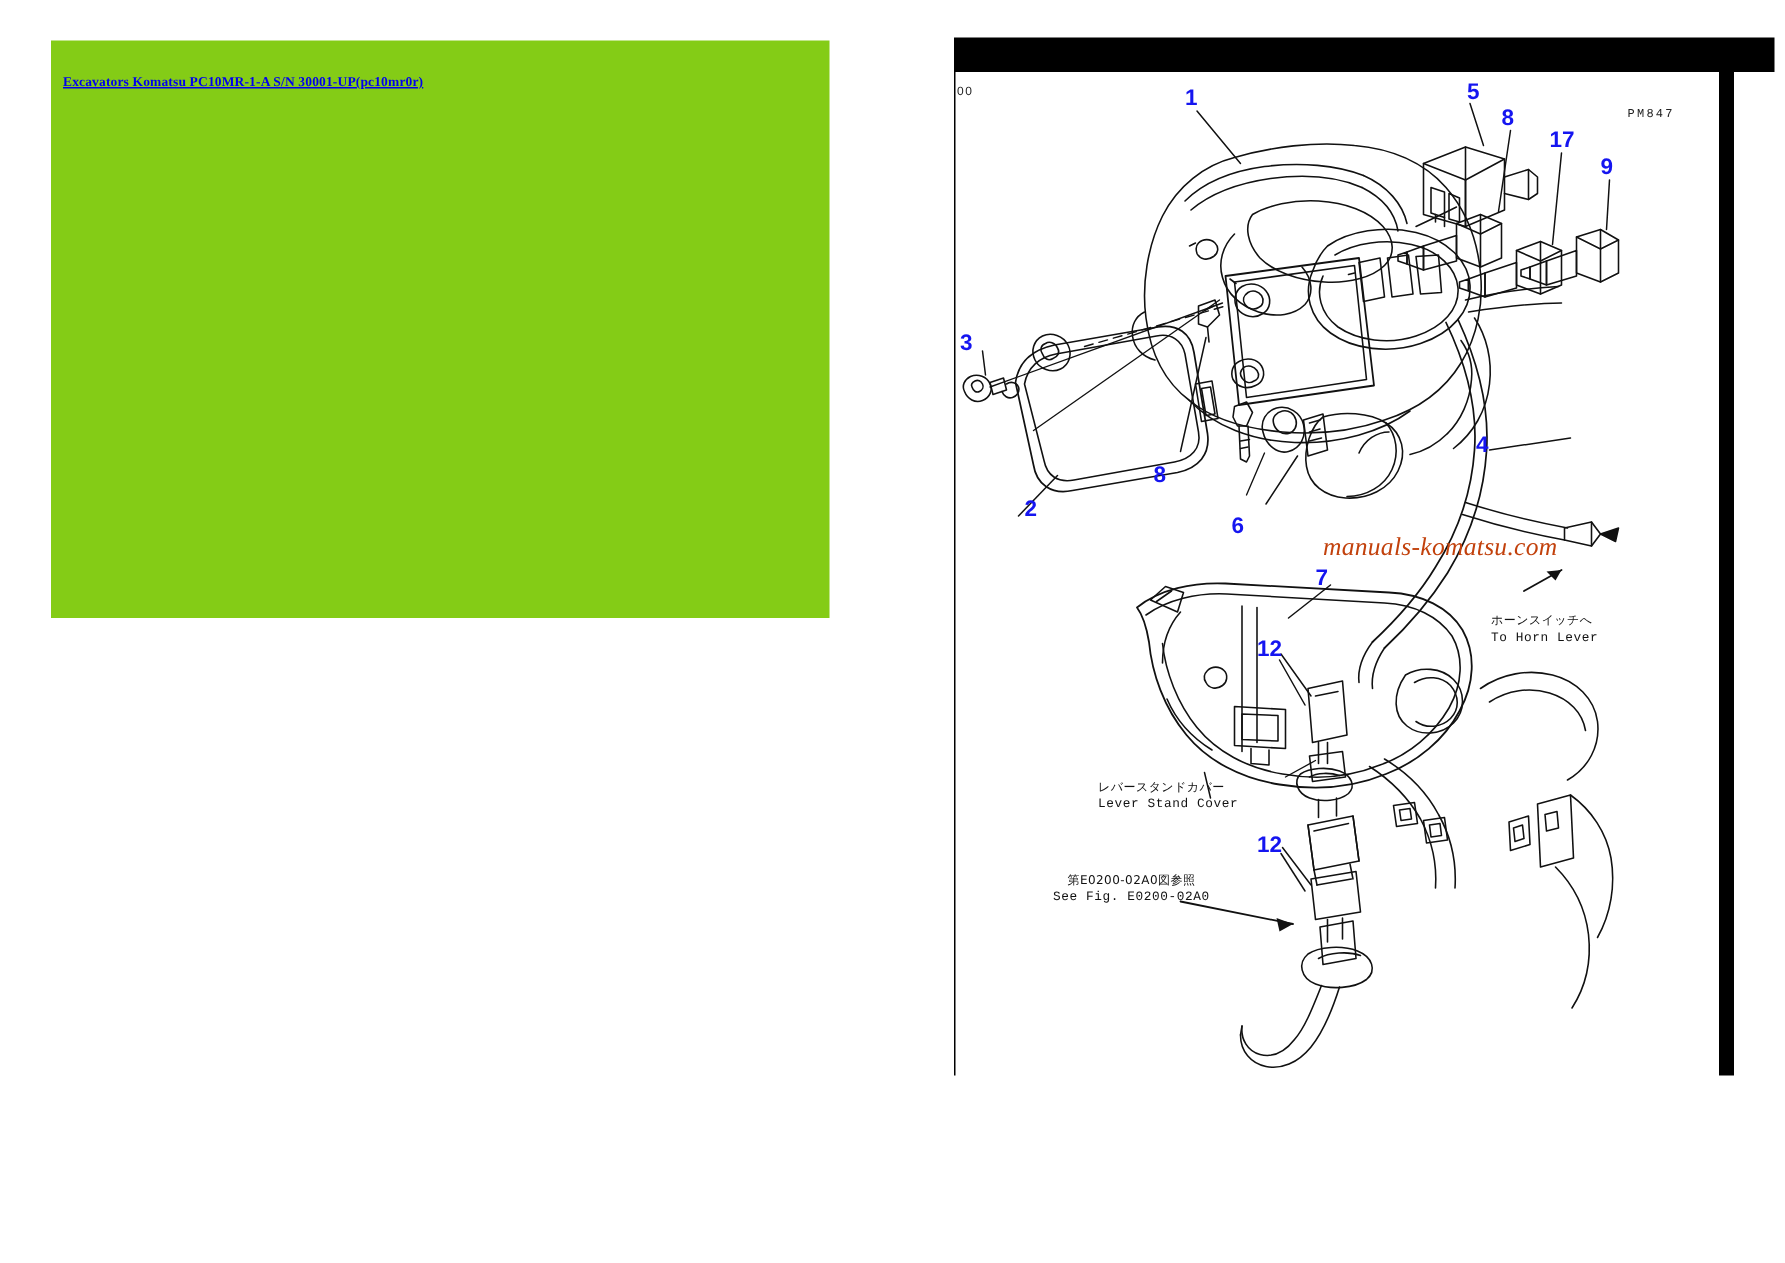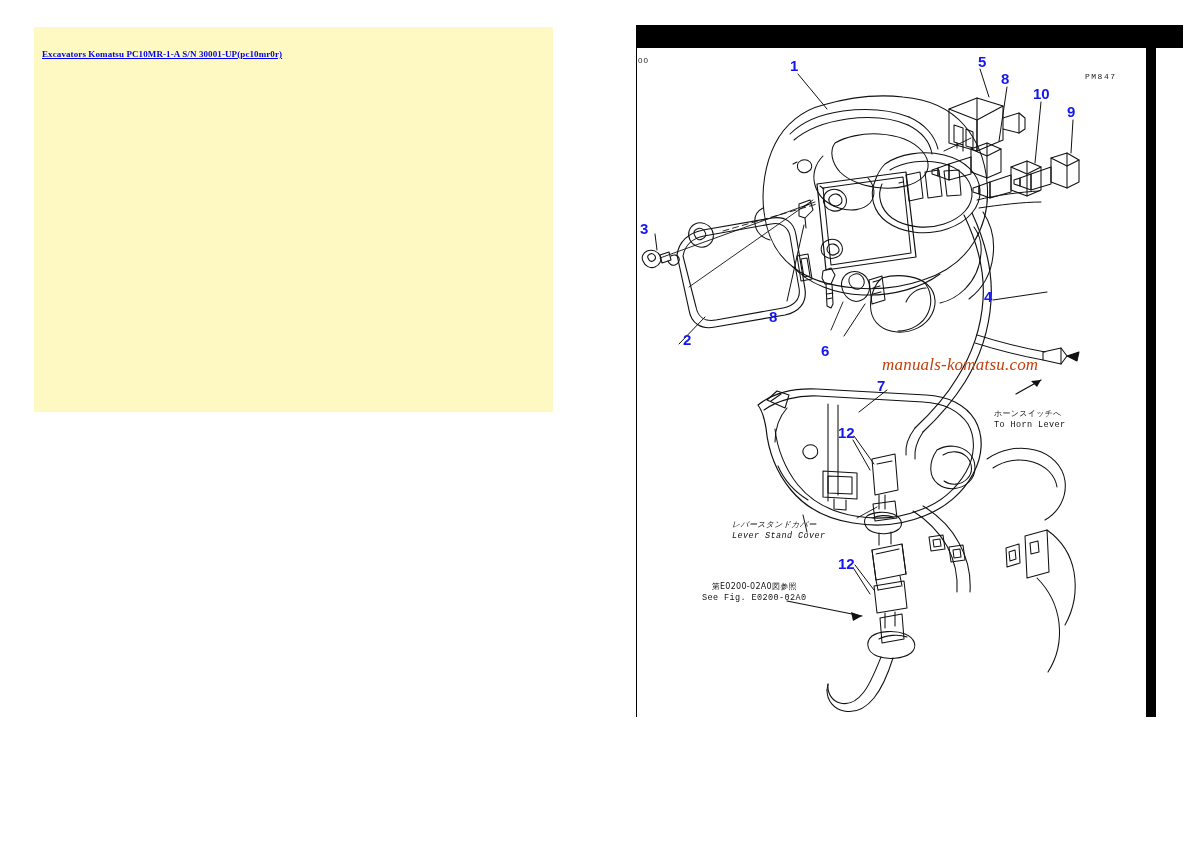--- a/index.html
+++ b/index.html
@@ -15,21 +15,21 @@
     overflow: hidden;
   }
 
   
   #left-panel {
     position: absolute;
     left: 34px;
     top: 27px;
     width: 519px;
     height: 385px;
-    background: #fef9c3;
+    background: #84cc16;
     overflow: hidden;
   }
   #catalog-link {
     position: absolute;
     left: 8px;
     top: 22px;
     color: #0000ee;
     font-family: "Liberation Serif", serif;
     font-size: 9px;
     font-weight: bold;
@@ -449,32 +449,32 @@
                  C440 485 432 500 418 508"></path>
         <path d="M366 456 C378 448 393 446 406 450 C419 454 428 463 430 475"></path>
       </g>
 
     </g>
   </svg>
 
   <div class="callout" style="left:163px;  top:46px;">1</div>
   <div class="callout" style="left:351px;  top:42px;">5</div>
   <div class="callout" style="left:374px;  top:59px;">8</div>
-  <div class="callout" style="left:406px;  top:74px;">10</div>
+  <div class="callout" style="left:406px;  top:74px;">17</div>
   <div class="callout" style="left:440px;  top:92px;">9</div>
   <div class="callout" style="left:13px;   top:209px;">3</div>
   <div class="callout" style="left:56px;   top:320px;">2</div>
   <div class="callout" style="left:142px;  top:297px;">8</div>
   <div class="callout" style="left:357px;  top:277px;">4</div>
   <div class="callout" style="left:194px;  top:331px;">6</div>
   <div class="callout" style="left:250px;  top:366px;">7</div>
   <div class="callout" style="left:211px;  top:413px;">12</div>
   <div class="callout" style="left:211px;  top:544px;">12</div>
 
-  <div class="anno" style="left:105px; top:508px;font-style:italic;">
+  <div class="anno" style="left:105px; top:508px;">
     <span class="jp">レバースタンドカバー</span>
     <span class="en">Lever Stand Cover</span>
   </div>
 
   <div class="anno left-align" style="left:75px; top:570px;">
     <span class="jp">第E0200-02A0図参照</span>
     <span class="en">See Fig. E0200-02A0</span>
   </div>
 
   <div class="anno" style="left:367px; top:397px;">

